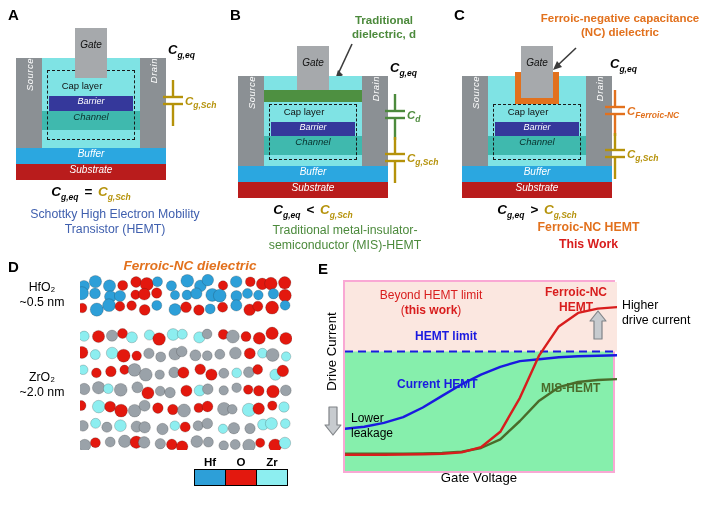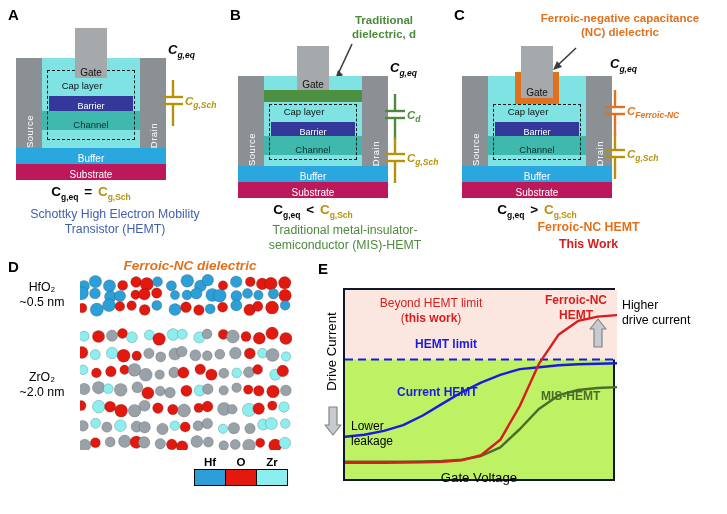--- a/index.html
+++ b/index.html
@@ -2,58 +2,58 @@
 <html><head>
 <meta charset="utf-8">
 <style>
   *{margin:0;padding:0;box-sizing:border-box;}
   html,body{width:727px;height:514px;}
   body{position:relative;background:#fff;font-family:"Liberation Sans",sans-serif;color:#000;overflow:hidden;}
   .panel{position:absolute;}
   .pletter{position:absolute;left:2px;top:0;font-size:15px;font-weight:bold;}
   
   .device{position:absolute;width:150px;height:152px;}
-  .device .layer{position:absolute;display:flex;align-items:flex-end;justify-content:center;}
+  .device .layer{position:absolute;display:flex;align-items:flex-start;justify-content:center;font-style:italic;}
   .gate{left:59px;top:0;width:32px;background:#a6a9ac;z-index:4;align-items:flex-start;font-size:10px;color:#111;}
   .gate span{margin-top:11px;}
   .src{left:0;top:30px;width:26px;height:90px;background:#8b9094;}
   .drn{left:124px;top:30px;width:26px;height:90px;background:#8b9094;}
   .vtext{writing-mode:vertical-rl;transform:rotate(180deg);color:#fff;font-size:9.5px;letter-spacing:.5px;}
   .mid{position:absolute;left:26px;top:30px;width:98px;height:90px;background:#7fe3e4;}
   .caplayer-label{position:absolute;left:0;width:80px;text-align:center;font-size:9.5px;color:#111;}
   .barrier{left:7px;width:84px;height:15px;background:#35389b;color:#fff;font-size:9px;}
   .channel{left:0;width:98px;height:19px;background:#3fb9ae;color:#08302c;font-size:9.5px;}
   .buffer{left:0;top:120px;width:150px;height:16px;background:#2ba7e0;color:#fff;font-size:10px;}
-  .substrate{left:0;top:136px;width:150px;height:16px;background:#be185d;color:#fff;font-size:10px;}
+  .substrate{left:0;top:136px;width:150px;height:16px;background:#b91c1c;color:#fff;font-size:10px;}
   .dashedbox{position:absolute;left:31px;width:88px;border:1.6px dashed #1a1a1a;z-index:3;}
   .greenlayer{position:absolute;left:0;top:14px;width:98px;height:12px;background:#4e9041;z-index:2;}
   .orangelayer{position:absolute;left:53px;top:26px;width:44px;height:32px;background:#e2711d;z-index:3;}
   
   .cgeq{position:absolute;font-size:13px;font-weight:bold;font-style:italic;}
   sub{font-size:8.5px;}
   .caprow{position:absolute;display:flex;align-items:center;text-align:right;}
   .capg line{stroke:currentColor;stroke-width:2.4;}
   .caplabel{font-size:11.5px;font-weight:bold;font-style:italic;margin-left:1px;white-space:nowrap;}
-  .equation{position:absolute;text-align:center;font-size:13.5px;font-weight:bold;white-space:nowrap;}
+  .equation{position:absolute;text-align:center;font-size:13.5px;font-weight:bold;font-style:italic;white-space:nowrap;}
   .eq-op{margin:0 2px;}
   .caption{position:absolute;text-align:center;font-size:12.3px;line-height:1.24;}
   .dlabel{position:absolute;text-align:center;font-size:11.5px;font-weight:bold;line-height:1.18;}
   .ptr{position:absolute;}
   .ptr line{stroke:#3c3c3c;stroke-width:1.6;}
   .ptr polygon{fill:#3c3c3c;}
   
   .dtitle{position:absolute;text-align:center;font-size:13.5px;font-weight:bold;}
   .mat-label{position:absolute;text-align:center;font-size:12.3px;line-height:1.25;}
   .legend{position:absolute;display:flex;}
   .lcol{display:flex;flex-direction:column;align-items:center;width:32px;margin-left:-1px;}
   .lcol:first-child{margin-left:0;}
   .llabel{font-size:11.5px;font-weight:bold;margin-bottom:1px;}
   .lswatch{width:32px;height:17px;border:1px solid #000;}
   
-  #plot{position:absolute;left:35px;top:30px;width:272px;height:193px;border:2px solid #0f172a;background:#bef264;}
+  #plot{position:absolute;left:35px;top:22px;width:272px;height:193px;border:2px solid #f9a8d4;background:#86efac;}
   #curves-svg{position:absolute;left:0;top:0;}
   .plot-note{position:absolute;font-size:12px;line-height:1.22;text-align:center;}
   .series-label{position:absolute;font-size:12px;font-weight:bold;white-space:nowrap;}
   .axis-label{position:absolute;font-size:13.2px;text-align:center;}
   .blockarrow{position:absolute;}
   .blockarrow polygon{fill:#c7cbcf;stroke:#808488;stroke-width:1.2;stroke-linejoin:round;}
 </style>
 </head>
 <body>
 

